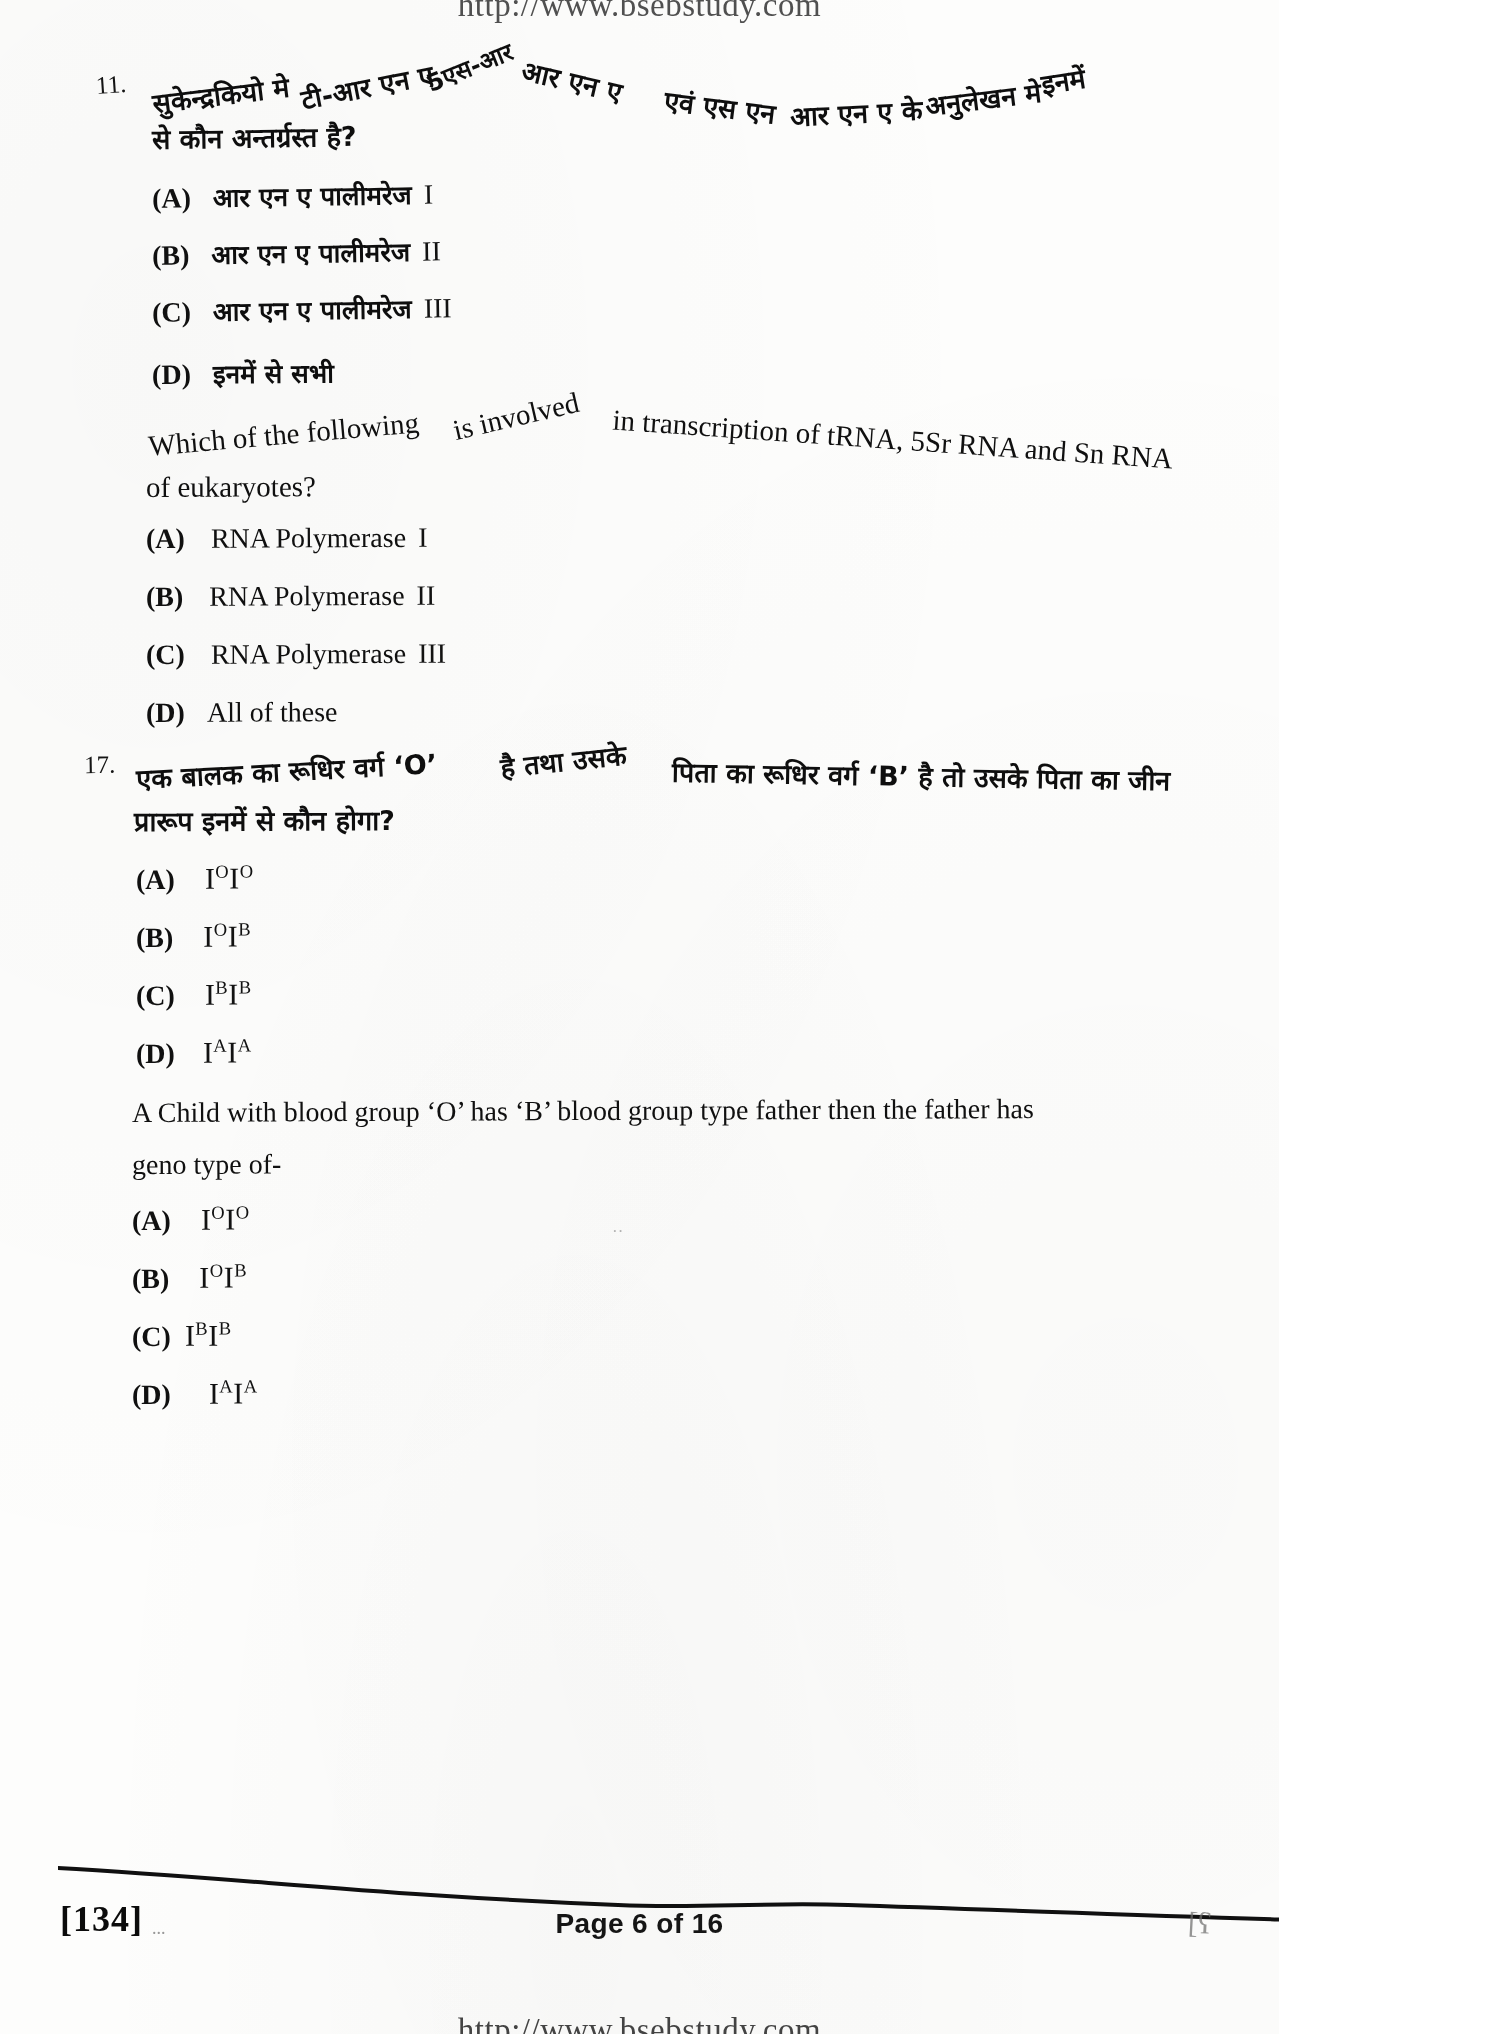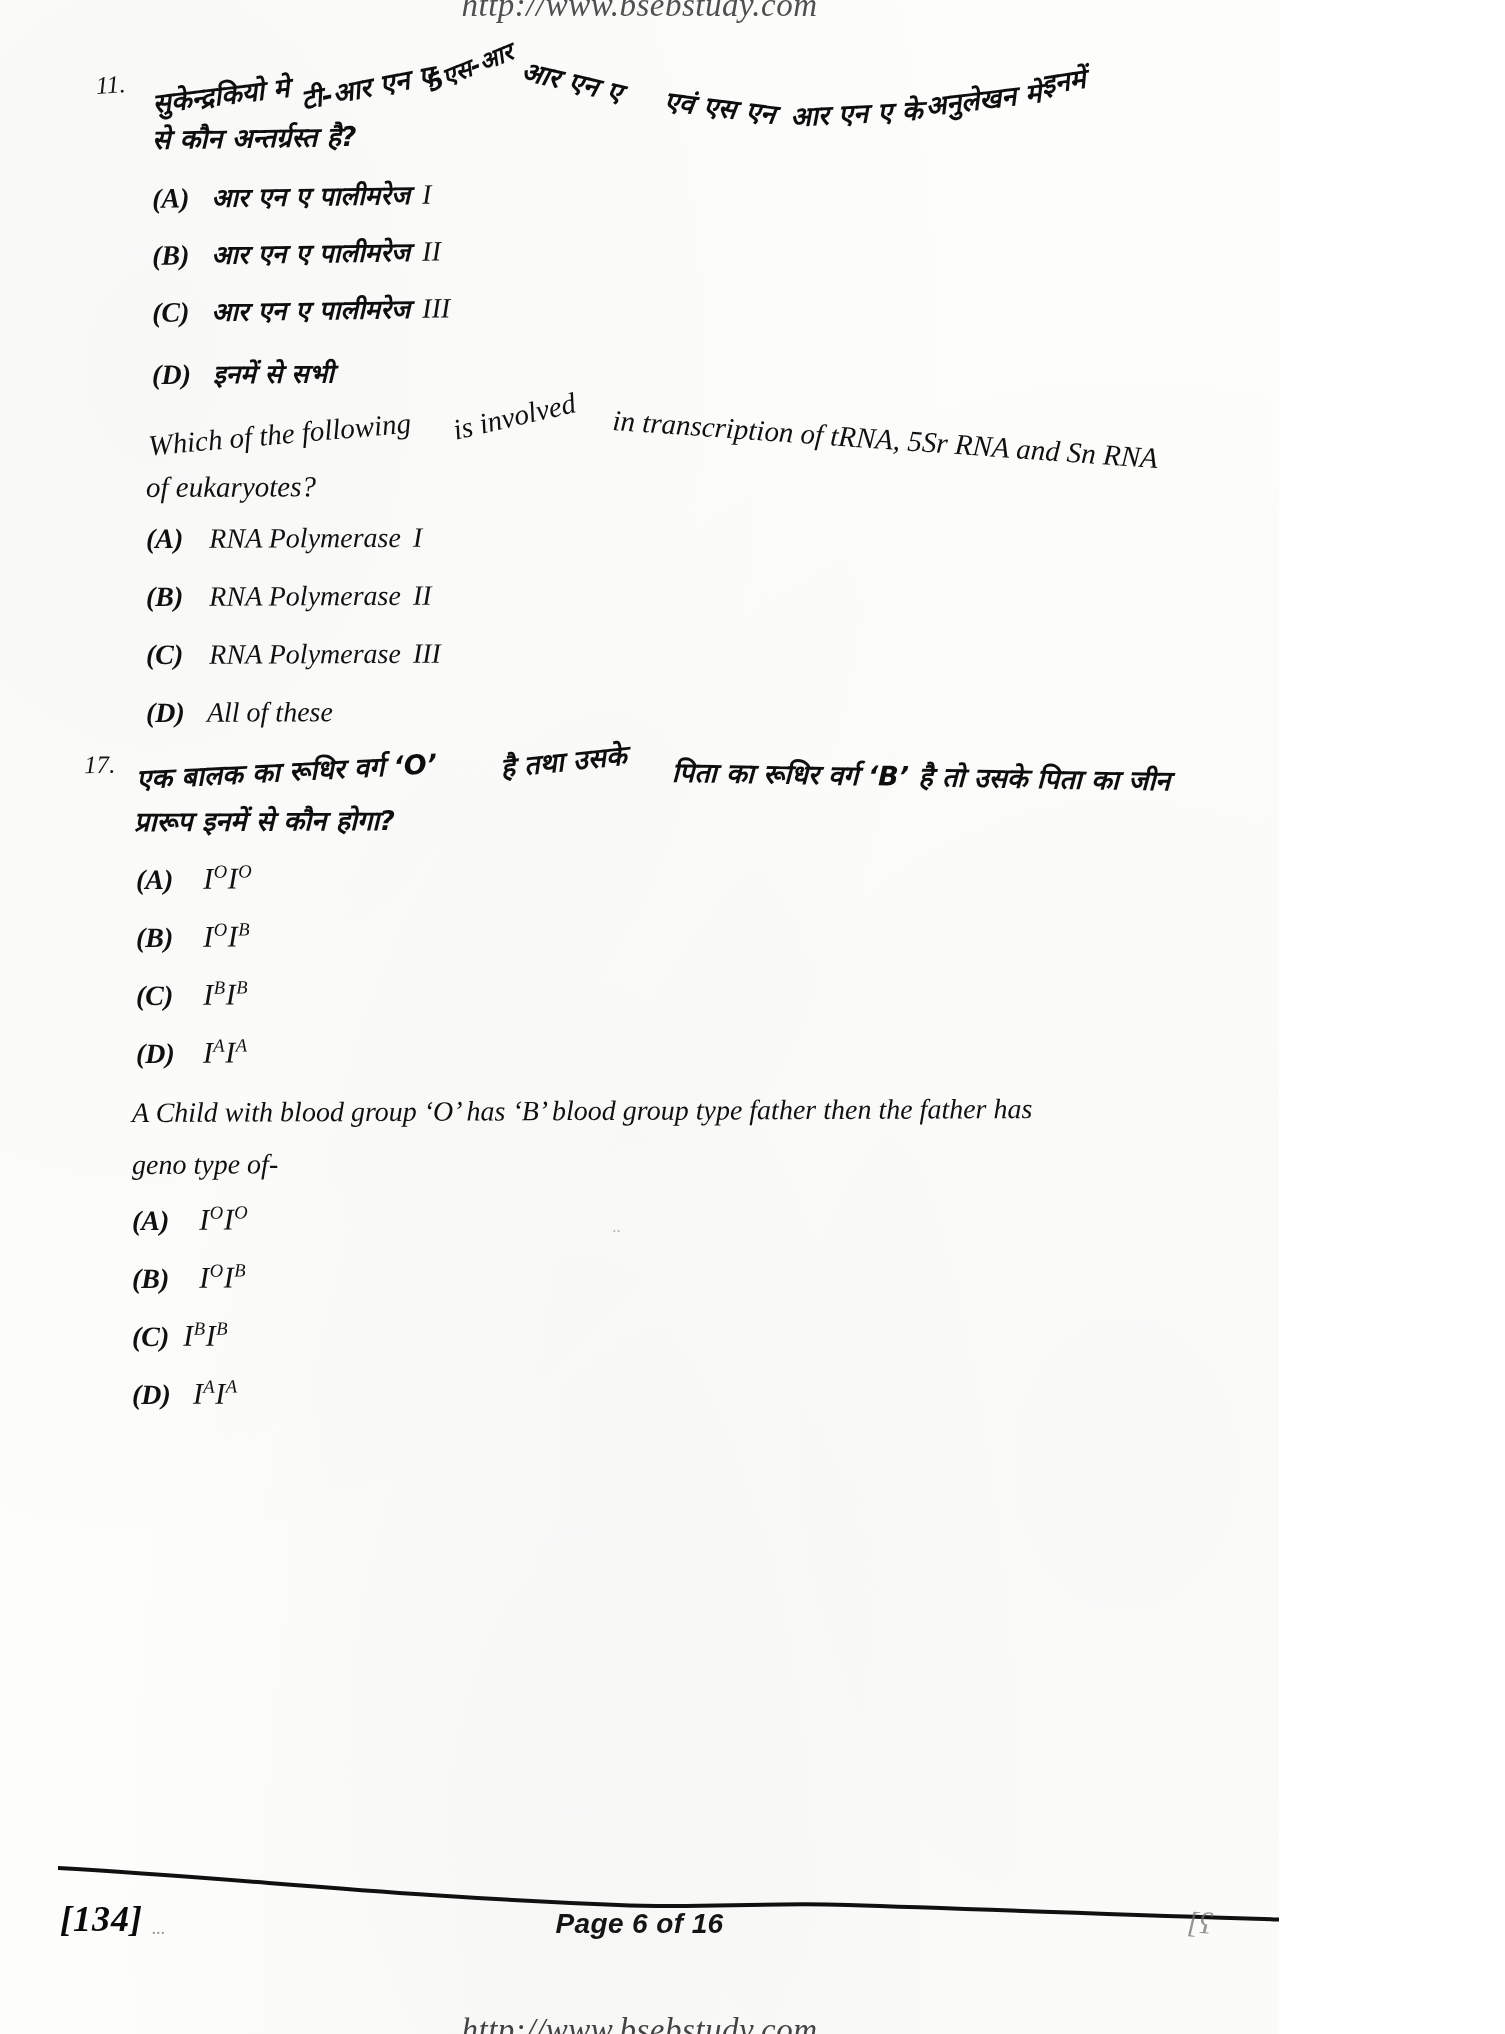--- a/index.html
+++ b/index.html
@@ -15,21 +15,20 @@
     position: relative;
     width: 1279px;
     height: 2034px;
     background: #fdfdfc;
     overflow: hidden;
     
     background-image:
       radial-gradient(ellipse at 12% 18%, rgba(0,0,0,0.018) 0%, rgba(0,0,0,0) 55%),
       radial-gradient(ellipse at 88% 72%, rgba(0,0,0,0.015) 0%, rgba(0,0,0,0) 60%),
       radial-gradient(ellipse at 45% 95%, rgba(0,0,0,0.02) 0%, rgba(0,0,0,0) 50%);
-    font-style: italic;
   }
 
   
   .t {
     position: absolute;
     color: #121212;
     white-space: nowrap;
     line-height: 1.05;
   }
 
@@ -329,21 +328,21 @@
 
   <div class="t warp-g" style="left:132px; top:1319px;">
     <span class="opt-label">(C)</span>
     <span class="geno" style="margin-left:10px;">
       <span>I</span><sup>B</sup><span>I</span><sup>B</sup>
     </span>
   </div>
 
   <div class="t warp-g" style="left:132px; top:1377px;">
     <span class="opt-label">(D)</span>
-    <span class="geno" style="margin-left:18px;text-align:right;">
+    <span class="geno" style="margin-left:34px;text-align:right;">
       <span>I</span><sup>A</sup><span>I</span><sup>A</sup>
     </span>
   </div>
 
   <div class="speck2"></div>
 
   <svg class="footer-rule" viewBox="0 0 1390 60" preserveAspectRatio="none">
     <path d="M0,6 C180,16 330,34 560,43 C640,47 700,40 790,43 C980,49 1200,58 1390,62" fill="none" stroke="#101010" stroke-width="4" stroke-linecap="round"></path>
   </svg>
 

